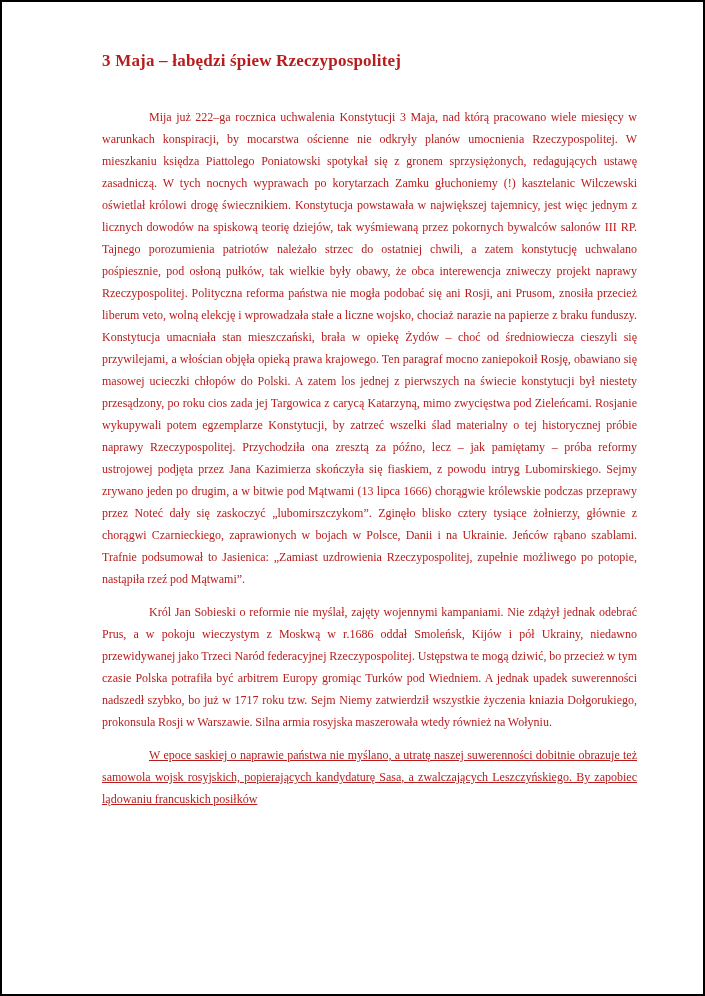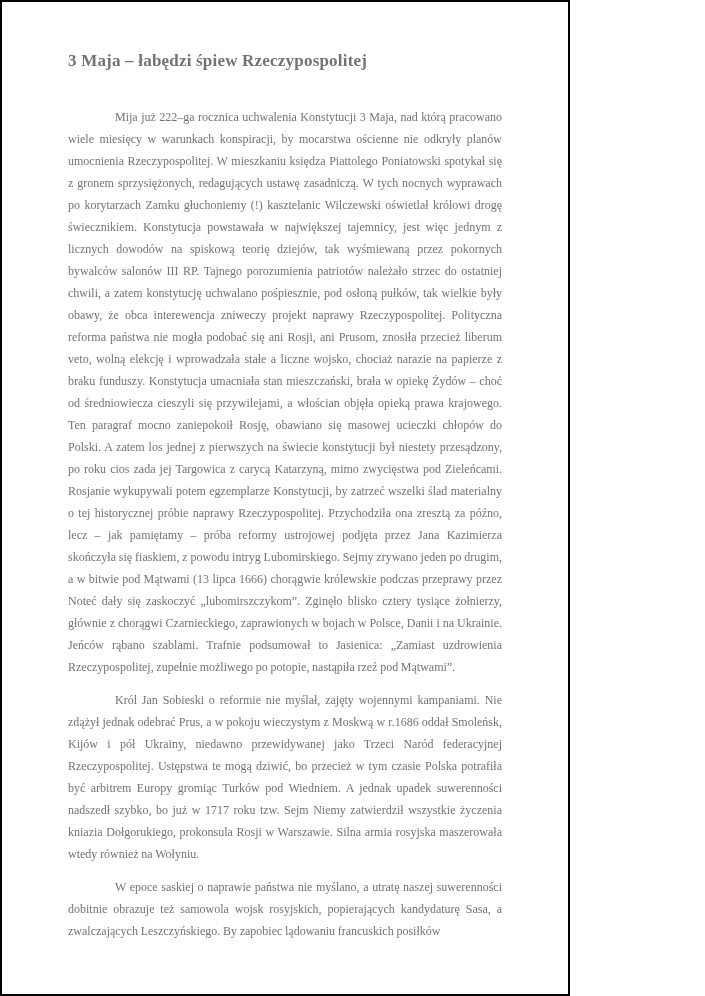--- a/index.html
+++ b/index.html
@@ -2,47 +2,48 @@
 <html lang="pl"><head>
 <meta charset="utf-8">
 <style>
   html, body {
     margin: 0;
     padding: 0;
     background: #ffffff;
   }
   .page {
     position: relative;
-    width: 570px;
+    width: 705px;
     height: 996px;
     box-sizing: border-box;
     background: #ffffff;
     border: 2px solid #000000;
-    padding: 48px 66px 40px 66px;
+    padding: 48px 66px 40px 100px;
     overflow: hidden;
     font-family: "Liberation Serif", "DejaVu Serif", serif;
-    color: #737373;
+    color: #b91c1c;
   }
   .doc-title {
     font-size: 17px;
     line-height: 22px;
     font-weight: bold;
     margin: 0 0 34px 0;
     letter-spacing: 0.2px;
   }
   .doc-body p {
     font-size: 12px;
     line-height: 22px;
     text-align: justify;
     text-indent: 47px;
     margin: 0 0 11px 0;
     word-spacing: -0.3px;
   }
   .doc-body p:last-child {
     margin-bottom: 15px;
+    text-decoration: underline;
   }
 </style>
 </head>
 <body>
 
 <div class="page">
   <h1 class="doc-title">3 Maja – łabędzi śpiew Rzeczypospolitej</h1>
   <div class="doc-body">
     <p>Mija już 222–ga rocznica uchwalenia Konstytucji 3 Maja, nad którą pracowano wiele miesięcy w warunkach konspiracji, by mocarstwa ościenne nie odkryły planów umocnienia Rzeczypospolitej. W mieszkaniu księdza Piattolego Poniatowski spotykał się z gronem sprzysiężonych, redagujących ustawę zasadniczą. W tych nocnych wyprawach po korytarzach Zamku głuchoniemy (!) kasztelanic Wilczewski oświetlał królowi drogę świecznikiem. Konstytucja powstawała w największej tajemnicy, jest więc jednym z licznych dowodów na spiskową teorię dziejów, tak wyśmiewaną przez pokornych bywalców salonów III RP. Tajnego porozumienia patriotów należało strzec do ostatniej chwili, a zatem konstytucję uchwalano pośpiesznie, pod osłoną pułków, tak wielkie były obawy, że obca interewencja zniweczy projekt naprawy Rzeczypospolitej. Polityczna reforma państwa nie mogła podobać się ani Rosji, ani Prusom, znosiła przecież liberum veto, wolną elekcję i wprowadzała stałe a liczne wojsko, chociaż narazie na papierze z braku funduszy. Konstytucja umacniała stan mieszczański, brała w opiekę Żydów – choć od średniowiecza cieszyli się przywilejami, a włościan objęła opieką prawa krajowego. Ten paragraf mocno zaniepokoił Rosję, obawiano się masowej ucieczki chłopów do Polski. A zatem los jednej z pierwszych na świecie konstytucji był niestety przesądzony, po roku cios zada jej Targowica z carycą Katarzyną, mimo zwycięstwa pod Zieleńcami. Rosjanie wykupywali potem egzemplarze Konstytucji, by zatrzeć wszelki ślad materialny o tej historycznej próbie naprawy Rzeczypospolitej. Przychodziła ona zresztą za późno, lecz – jak pamiętamy – próba reformy ustrojowej podjęta przez Jana Kazimierza skończyła się fiaskiem, z powodu intryg Lubomirskiego. Sejmy zrywano jeden po drugim, a w bitwie pod Mątwami (13 lipca 1666) chorągwie królewskie podczas przeprawy przez Noteć dały się zaskoczyć „lubomirszczykom”. Zginęło blisko cztery tysiące żołnierzy, głównie z chorągwi Czarnieckiego, zaprawionych w bojach w Polsce, Danii i na Ukrainie. Jeńców rąbano szablami. Trafnie podsumował to Jasienica: „Zamiast uzdrowienia Rzeczypospolitej, zupełnie możliwego po potopie, nastąpiła rzeź pod Mątwami”.</p>
     <p>Król Jan Sobieski o reformie nie myślał, zajęty wojennymi kampaniami. Nie zdążył jednak odebrać Prus, a w pokoju wieczystym z Moskwą w r.1686 oddał Smoleńsk, Kijów i pół Ukrainy, niedawno przewidywanej jako Trzeci Naród federacyjnej Rzeczypospolitej. Ustępstwa te mogą dziwić, bo przecież w tym czasie Polska potrafiła być arbitrem Europy gromiąc Turków pod Wiedniem. A jednak upadek suwerenności nadszedł szybko, bo już w 1717 roku tzw. Sejm Niemy zatwierdził wszystkie życzenia kniazia Dołgorukiego, prokonsula Rosji w Warszawie. Silna armia rosyjska maszerowała wtedy również na Wołyniu.</p>

